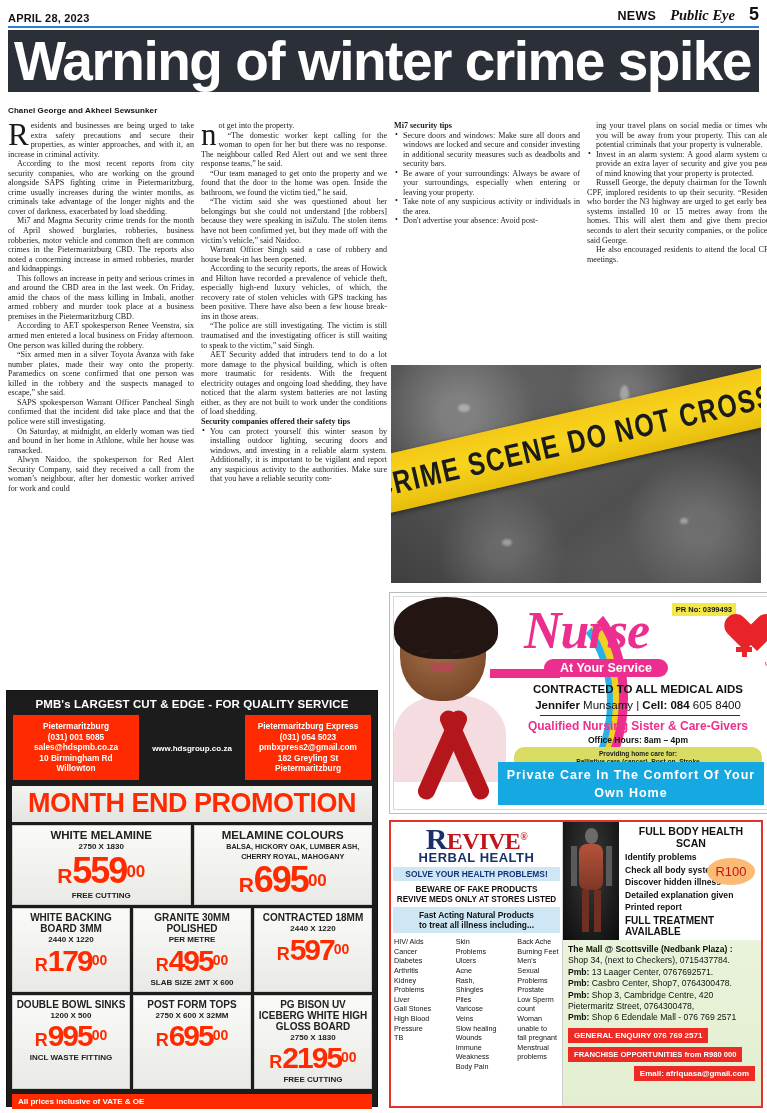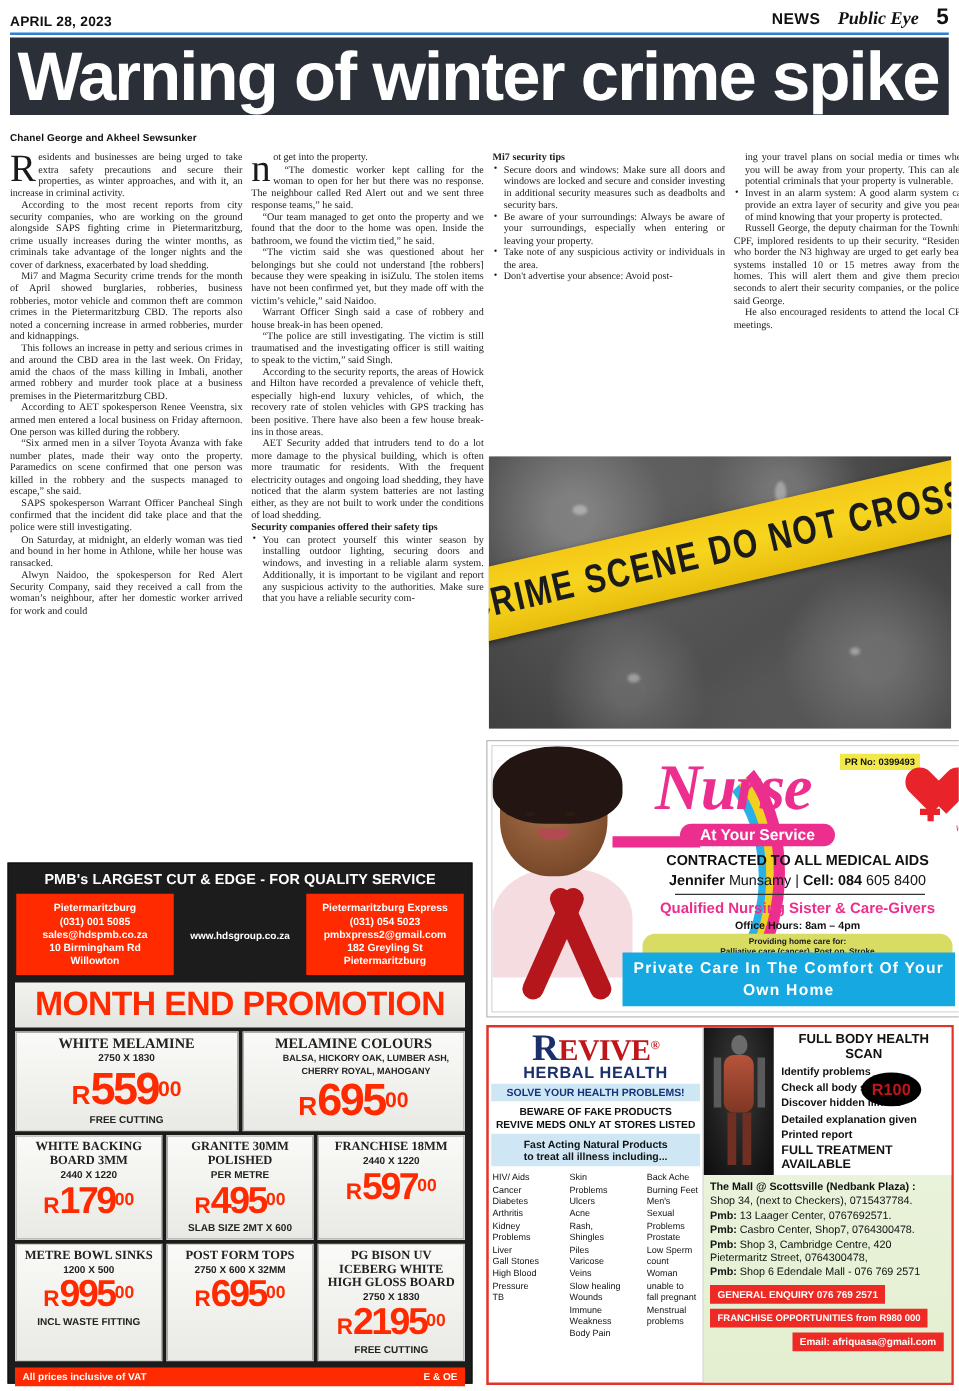--- a/index.html
+++ b/index.html
@@ -60,33 +60,33 @@
   .hds-logo .lg{background:#0a0a0a;padding:2px 0 1px;}
   .hds-logo .hds-text{font-family:"Liberation Sans",sans-serif;font-weight:bold;font-size:28px;color:#fff;line-height:26px;letter-spacing:-1px;}
   .hds-logo .cut{font-family:"Liberation Sans",sans-serif;font-weight:bold;font-size:14px;color:#fff;letter-spacing:0;line-height:16px;}
   .hds-logo .url{font-family:"Liberation Sans",sans-serif;font-weight:bold;font-size:8px;color:#fff;padding-top:3px;}
   .diamonds{display:inline-block;width:16px;vertical-align:middle;}
   .dia{width:8px;height:8px;transform:rotate(45deg);margin:1px auto;}
   .promo{background:linear-gradient(180deg,#f2f2ef,#e4e4e0);margin:2px 2px 3px;text-align:center;padding:2px 0 3px;}
   .promo span{font-family:"Liberation Sans",sans-serif;font-weight:bold;font-size:27px;color:#ff2a00;letter-spacing:-.5px;}
   .prow{display:flex;gap:3px;padding:0 2px 3px;}
   .pcell{background:linear-gradient(180deg,#fafaf8,#e9e9e5);border:1px solid #cfcfca;flex:1;text-align:center;padding:3px 2px 4px;box-sizing:border-box;}
-  .pcell .t{font-family:Liberation Serif, serif;font-weight:bold;font-size:11.5px;color:#222;line-height:12.5px;}
+  .pcell .t{font-family:Liberation Sans, sans-serif;font-weight:bold;font-size:11.5px;color:#222;line-height:12.5px;}
   .pcell .t.sm{font-size:10px;line-height:11px;}
   .pcell .d{font-family:"Liberation Sans",sans-serif;font-weight:bold;font-size:8px;color:#222;line-height:9.5px;padding-top:1px;}
   .pcell .d.tiny{font-size:7.2px;margin-left:20px;}
   .pcell .price{font-family:"Liberation Sans",sans-serif;font-weight:bold;color:#ff2a00;line-height:1;padding:1px 0 1px;}
   .pcell .price .r{font-size:21px;}
   .pcell .price .n{font-size:36px;letter-spacing:-2px;text-align:center;}
   .pcell .price .c{font-size:17px;vertical-align:super;}
   .pcell .price.small .n{font-size:30px;}
   .pcell .price.small .r{font-size:18px;}
   .pcell .price.small .c{font-size:14px;}
   .pcell .f{font-family:"Liberation Sans",sans-serif;font-weight:bold;font-size:8px;color:#222;padding-top:1px;}
-  .vat{background:#ff2a00;margin:2px;display:flex;justify-content:space-between;padding:3px 6px;}
+  .vat{background:#ff2a00;margin:2px;display:flex;justify-content:flex-start;padding:3px 6px;}
   .vat span{font-family:"Liberation Sans",sans-serif;font-weight:bold;font-size:8px;color:#fff;}
 
   
   .nurse{position:absolute;left:389px;top:592px;width:414px;height:222px;background:#fff;border:1px solid #bbb;box-sizing:border-box;overflow:hidden;}
   .nurse-inner{position:absolute;inset:3px;border:1px solid #d9d9d9;}
   .nurse-photo{position:absolute;left:0;top:0;width:118px;height:185px;overflow:hidden;}
   .nurse-photo .face{position:absolute;left:6px;top:8px;width:86px;height:96px;border-radius:46%;
       background:radial-gradient(circle at 45% 40%,#a8714a,#7d4c2c 70%,#5e3720);}
   .nurse-photo .hair{position:absolute;left:0px;top:0px;width:104px;height:62px;border-radius:50% 50% 40% 40%;background:#221512;}
   .nurse-photo .body{position:absolute;left:0;top:98px;width:112px;height:90px;background:#f4dce0;border-radius:44% 44% 0 0;}
@@ -150,22 +150,22 @@
   .body-img .leg{position:absolute;top:68px;width:7px;height:42px;background:#6f2f22;}
   .body-img .leg.l{left:19px;}
   .body-img .leg.r{left:31px;}
   .body-img .arm{position:absolute;top:24px;width:6px;height:40px;background:#5a5a5a;}
   .body-img .arm.l{left:8px;}
   .body-img .arm.r{left:43px;}
   .scan-txt{flex:1;padding:3px 4px 0 6px;}
   .scan-txt .h{font-family:"Liberation Sans",sans-serif;font-weight:bold;font-size:10.5px;text-align:center;color:#111;padding-bottom:2px;}
   .scan-txt .li{font-family:"Liberation Sans",sans-serif;font-weight:bold;font-size:8.6px;line-height:12.5px;color:#111;}
   .scan-txt .full{font-family:"Liberation Sans",sans-serif;font-weight:bold;font-size:10px;color:#111;padding-top:1px;}
-  .r100{position:absolute;right:24px;top:36px;width:48px;height:27px;border-radius:50%;background:#000000;
-     display:flex;align-items:center;justify-content:center;font-family:"Liberation Sans",sans-serif;font-weight:bold;font-size:13px;color:#c0151a;}
+  .r100{position:absolute;right:6px;top:36px;width:48px;height:27px;border-radius:50%;background:#fdba74;
+     display:flex;align-items:center;justify-content:center;font-family:"Liberation Sans",sans-serif;font-weight:normal;font-size:13px;color:#c0151a;}
   .stores{padding:4px 5px 0 5px;}
   .stores p{margin:0;font-family:"Liberation Sans",sans-serif;font-size:8.6px;line-height:11.4px;color:#111;}
   .stores b{font-weight:bold;}
   .redband{background:#ee2a24;color:#fff;font-family:"Liberation Sans",sans-serif;font-weight:bold;font-size:8px;padding:3px 6px;margin:4px 4px 0 5px;display:inline-block;}
   .redband.r2{font-size:7.6px;}
   .redband.r3{float:right;margin-right:6px;}
   .clr{clear:both;}
 </style>
 </head>
 <body>
@@ -198,22 +198,22 @@
       <p>SAPS spokesperson Warrant Officer Pancheal Singh confirmed that the incident did take place and that the police were still investigating.</p>
       <p>On Saturday, at midnight, an elderly woman was tied and bound in her home in Athlone, while her house was ransacked.</p>
       <p>Alwyn Naidoo, the spokesperson for Red Alert Security Company, said they received a call from the woman’s neighbour, after her domestic worker arrived for work and could</p>
     </div>
     <div class="col">
       <p class="first" style="text-indent:0">not get into the property.</p>
       <p>“The domestic worker kept calling for the woman to open for her but there was no response. The neighbour called Red Alert out and we sent three response teams,” he said.</p>
       <p>“Our team managed to get onto the property and we found that the door to the home was open. Inside the bathroom, we found the victim tied,” he said.</p>
       <p>“The victim said she was questioned about her belongings but she could not understand [the robbers] because they were speaking in isiZulu. The stolen items have not been confirmed yet, but they made off with the victim’s vehicle,” said Naidoo.</p>
       <p>Warrant Officer Singh said a case of robbery and house break-in has been opened.</p>
+      <p>According to the security reports, the areas of Howick and Hilton have recorded a prevalence of vehicle theft, especially high-end luxury vehicles, of which, the recovery rate of stolen vehicles with GPS tracking has been positive. There have also been a few house break-ins in those areas.</p>
       <p>“The police are still investigating. The victim is still traumatised and the investigating officer is still waiting to speak to the victim,” said Singh.</p>
-      <p>According to the security reports, the areas of Howick and Hilton have recorded a prevalence of vehicle theft, especially high-end luxury vehicles, of which, the recovery rate of stolen vehicles with GPS tracking has been positive. There have also been a few house break-ins in those areas.</p>
       <p>AET Security added that intruders tend to do a lot more damage to the physical building, which is often more traumatic for residents. With the frequent electricity outages and ongoing load shedding, they have noticed that the alarm system batteries are not lasting either, as they are not built to work under the conditions of load shedding.</p>
       <p class="subhead">Security companies offered their safety tips</p>
       <ul class="bullets">
         <li>You can protect yourself this winter season by installing outdoor lighting, securing doors and windows, and investing in a reliable alarm system. Additionally, it is important to be vigilant and report any suspicious activity to the authorities. Make sure that you have a reliable security com-</li>
       </ul>
     </div>
     <div class="col">
       <p class="subhead">Mi7 security tips</p>
       <ul class="bullets">
         <li>Secure doors and windows: Make sure all doors and windows are locked and secure and consider investing in additional security measures such as deadbolts and security bars.</li>
@@ -290,30 +290,30 @@
         <div class="price small"><span class="r">R</span><span class="n">179</span><span class="c">00</span></div>
         <div class="f"></div>
       </div>
       <div class="pcell">
         <div class="t sm">GRANITE 30MM POLISHED</div>
         <div class="d">PER METRE</div>
         <div class="price small"><span class="r">R</span><span class="n">495</span><span class="c">00</span></div>
         <div class="f">SLAB SIZE 2MT X 600</div>
       </div>
       <div class="pcell">
-        <div class="t sm">FRANCHISE 18MM</div>
+        <div class="t sm">CONTRACTED 18MM</div>
         <div class="d">2440 X 1220</div>
         <div class="price small"><span class="r">R</span><span class="n">597</span><span class="c">00</span></div>
         <div class="f"></div>
       </div>
     </div>
 
     <div class="prow">
       <div class="pcell">
-        <div class="t sm">METRE BOWL SINKS</div>
+        <div class="t sm">DOUBLE BOWL SINKS</div>
         <div class="d">1200 X 500</div>
         <div class="price small"><span class="r">R</span><span class="n">995</span><span class="c">00</span></div>
         <div class="f">INCL WASTE FITTING</div>
       </div>
       <div class="pcell">
         <div class="t sm">POST FORM TOPS</div>
         <div class="d">2750 X 600 X 32MM</div>
         <div class="price small"><span class="r">R</span><span class="n">695</span><span class="c">00</span></div>
         <div class="f"></div>
       </div>

